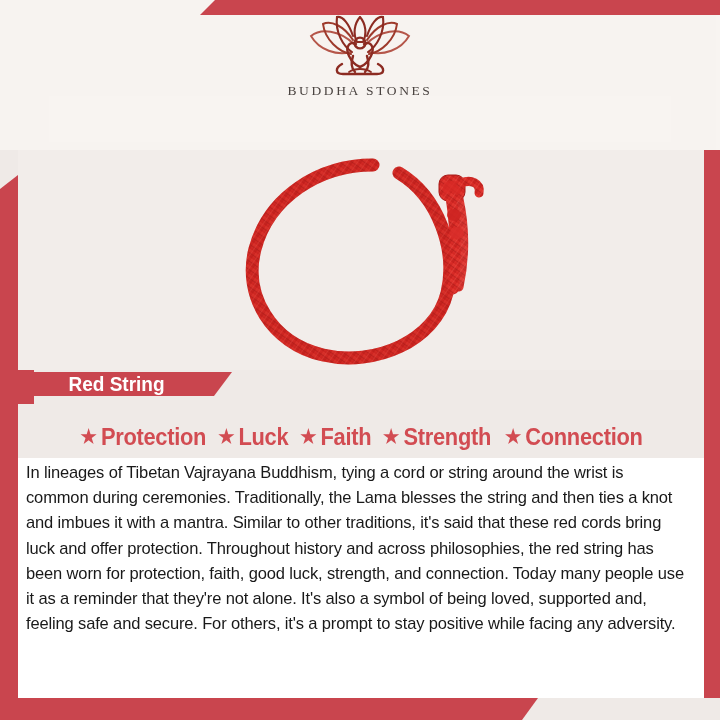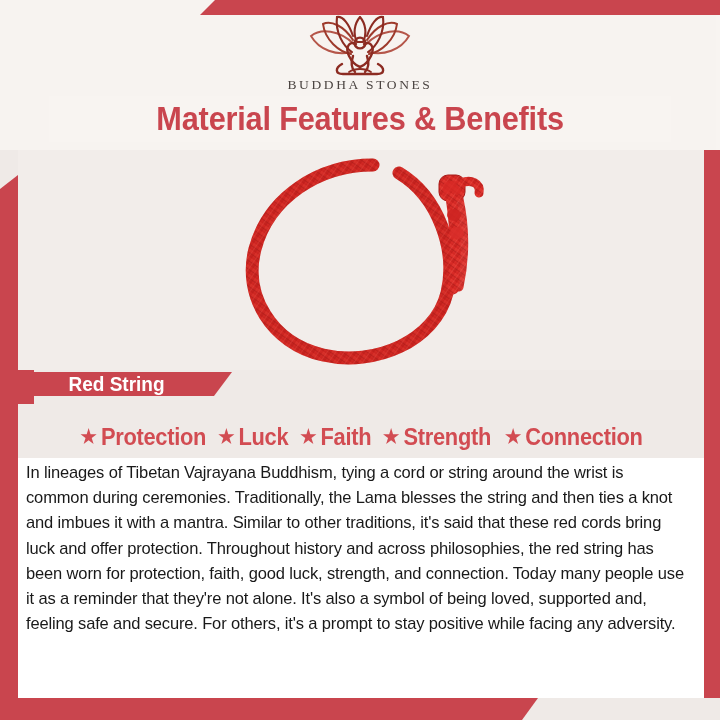--- a/index.html
+++ b/index.html
@@ -57,21 +57,21 @@
   }
 
   
   .logo{
     position:absolute;top:14px;left:0;width:720px;height:80px;
     display:flex;flex-direction:column;align-items:center;justify-content:flex-start;
     z-index:10;
   }
   .logo svg{display:block;}
   .logo-word{
-    margin-top:1px;
+    margin-top:7px;
     font-family:"Liberation Serif","DejaVu Serif",serif;
     font-size:13.5px;letter-spacing:2.6px;
     color:#4A4340;font-weight:400;
   }
 
   
   .headline-band{
     position:absolute;top:96px;left:49px;width:622px;height:46px;
     background:#F8F4F1;z-index:9;
   }
@@ -198,23 +198,20 @@
           <path d="M43 50 C36 54, 36 60, 44 60 L78 60 C86 60, 86 54, 79 50" stroke="#8C2B22" stroke-width="2.4"></path>
           <path d="M50 58 C56 54, 66 54, 72 58" stroke="#8C2B22" stroke-width="1.8"></path>
         </g>
         <circle cx="61" cy="29" r="5.4" fill="none" stroke="#8C2B22" stroke-width="2.4"></circle>
       </svg>
     </span>
     <div class="logo-word">BUDDHA STONES</div>
   </div>
 
   <div class="headline-band"></div>
-  <div class="headline">
-    <span>Material Features &amp; Benefits</span>
-  </div>
 
   <div class="product-area">
     <div class="bracelet-wrap">
       <svg width="270" height="215" viewBox="0 0 270 215">
         <defs>
           <linearGradient id="cordGrad" x1="0" y1="0" x2="1" y2="1">
             <stop offset="0%" stop-color="#E63B33"></stop>
             <stop offset="45%" stop-color="#D82A26"></stop>
             <stop offset="100%" stop-color="#C01F1C"></stop>
           </linearGradient>

